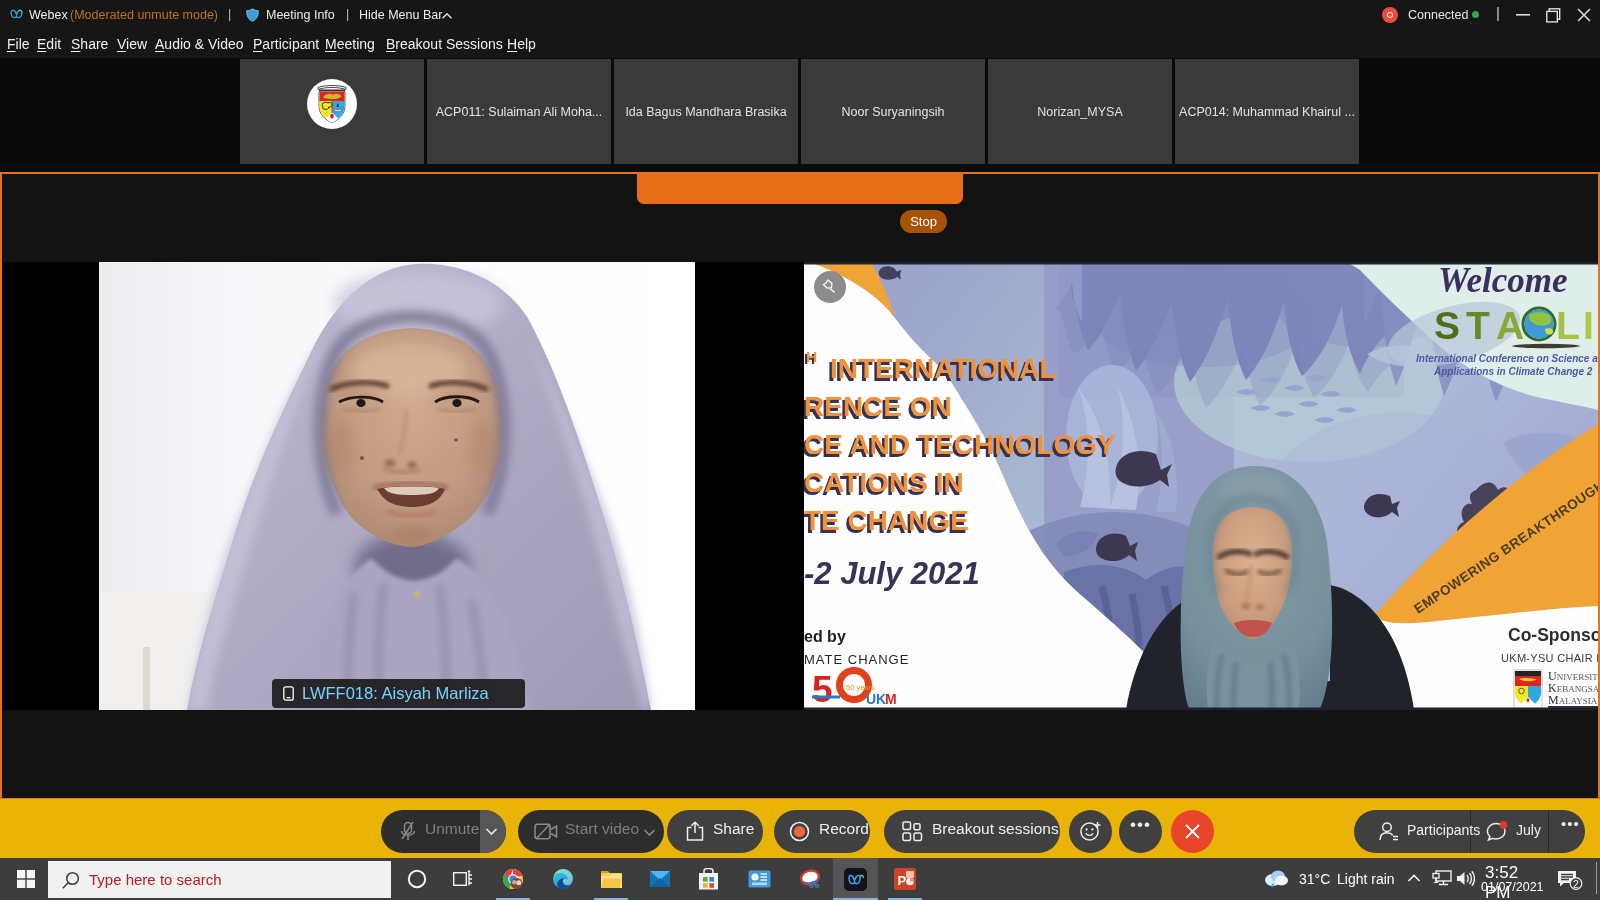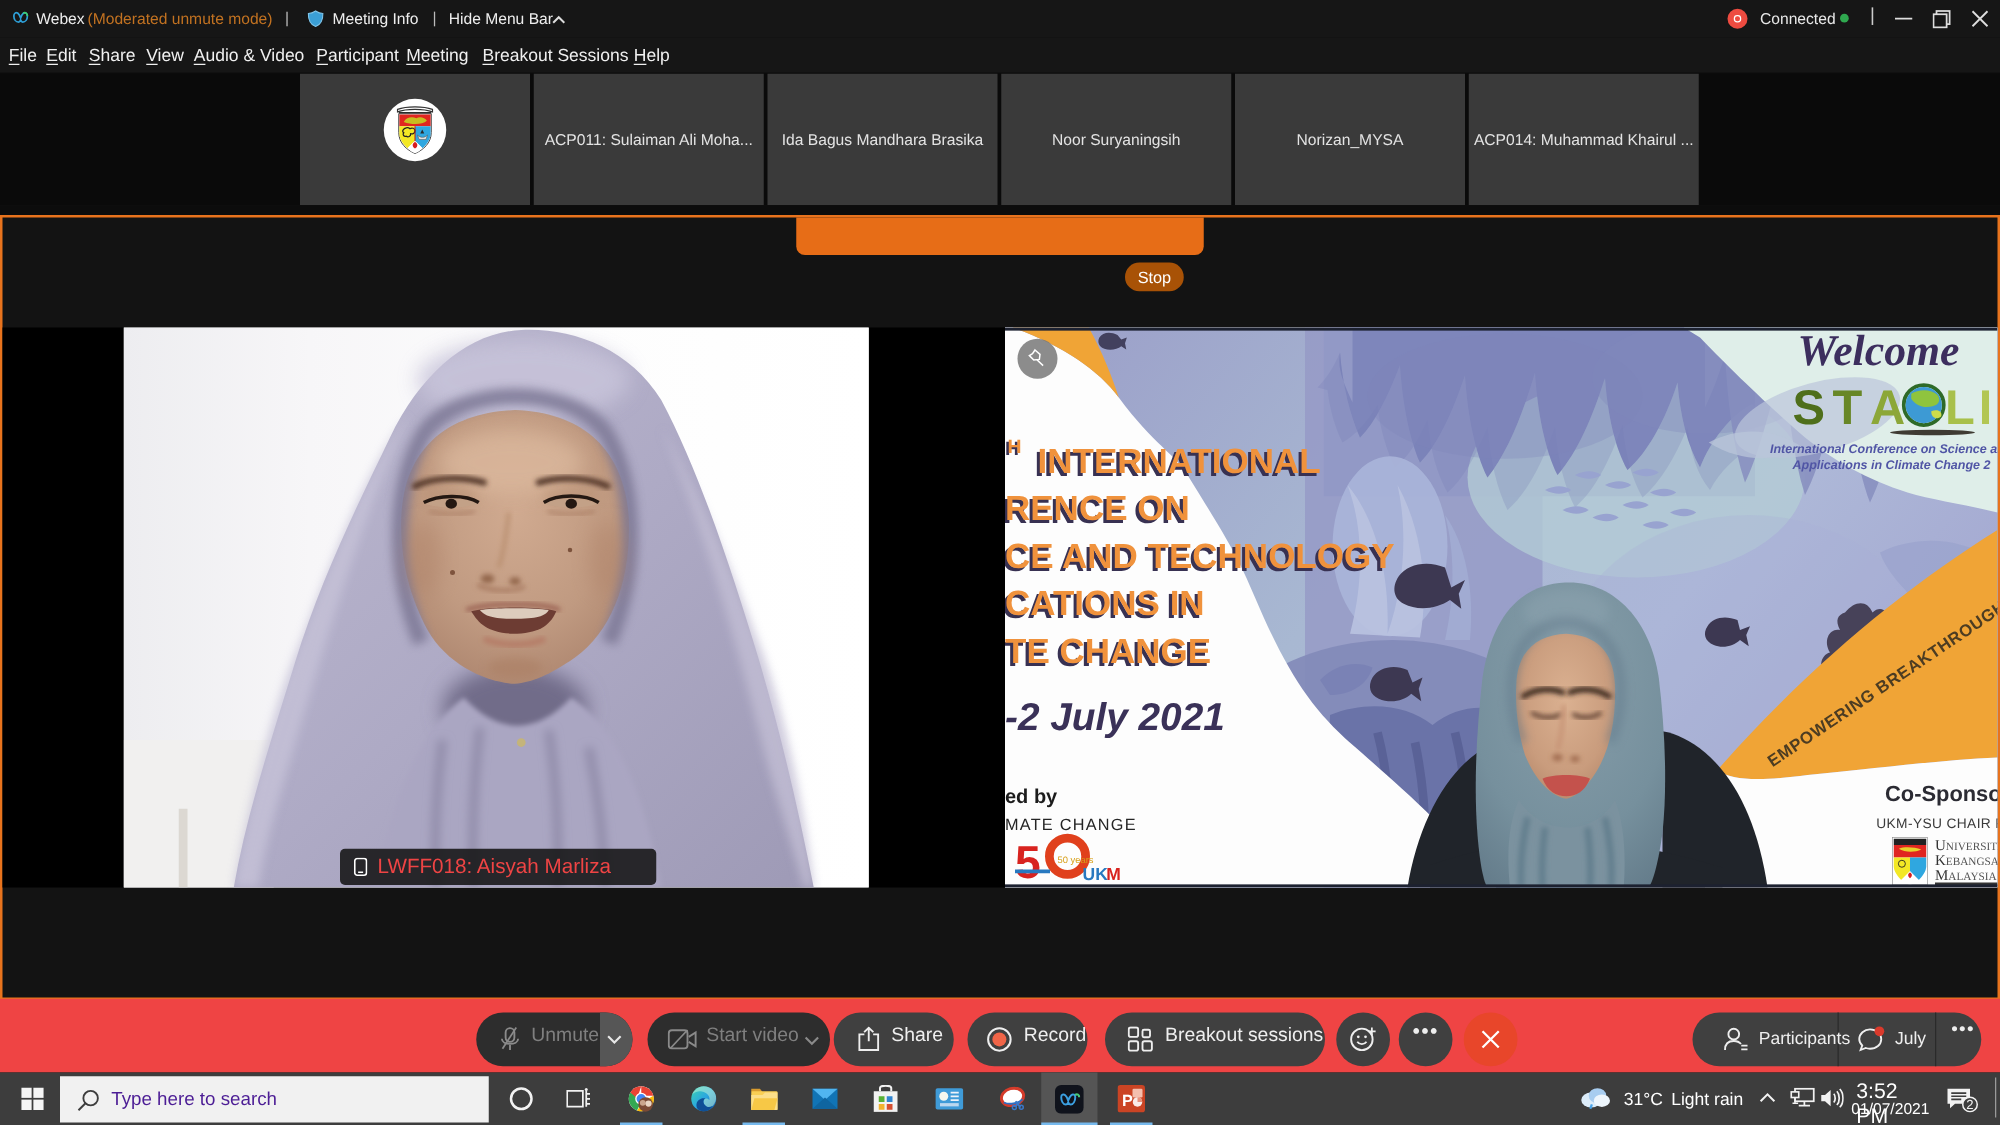--- a/index.html
+++ b/index.html
@@ -18,31 +18,31 @@
   #stage{left:0;top:165px;width:1600px;height:634px;background:#0c0c0c;}
   #stageframe{left:0;top:172px;width:1596px;height:624px;border:2px solid #e8731d;background:#131313;}
   #banner{left:637px;top:174px;width:326px;height:30px;background:#e76d17;border-radius:0 0 7px 7px;
     color:#fff;font-size:12px;line-height:30px;}
   #stopbtn{position:absolute;right:16px;top:4px;width:47px;height:23px;background:#a85206;border-radius:12px;
     text-align:center;line-height:23px;font-size:13px;margin-top:32px;}
   
   #vidL{left:99px;top:262px;width:596px;height:448px;background:#f7f7f7;}
   #vidR{left:804px;top:262px;width:794px;height:448px;background:#fff;}
   #nameL{left:272px;top:679px;width:253px;height:29px;background:rgba(20,20,20,.88);border-radius:4px;
-    color:#ef4444;font-size:16.5px;line-height:29px;}
+    color:#7dd3fc;font-size:16.5px;line-height:29px;}
   #pinbtn{left:814px;top:271px;width:32px;height:32px;border-radius:16px;background:rgba(120,120,120,.85);}
   
-  #toolbar{left:0;top:799px;width:1600px;height:59px;background:#ef4444;}
+  #toolbar{left:0;top:799px;width:1600px;height:59px;background:#eab308;}
   .pill{position:absolute;top:11px;height:43px;border-radius:21.5px;background:#404040;color:#efefef;
     font-size:15.5px;display:flex;align-items:center;justify-content:center;white-space:nowrap;}
   .pilldark{background:#2d2d2d;color:#7f7f7f;}
   .cir{position:absolute;top:11px;width:43px;height:43px;border-radius:50%;background:#404040;}
   
   #taskbar{left:0;top:858px;width:1600px;height:42px;background:#3d3d3d;}
-  #searchbox{position:absolute;left:48px;top:3px;width:343px;height:37px;background:#f1f1f1;color:#4c1d95;
+  #searchbox{position:absolute;left:48px;top:3px;width:343px;height:37px;background:#f1f1f1;color:#b91c1c;
     font-size:15px;}
   .tbtxt{color:#fff;font-size:15px;}
 </style>
 </head>
 <body>
 <div class="abs" id="titlebar">
   <svg class="abs" style="left:10px;top:9px" width="13" height="13" viewBox="0 0 24 24">
     <path d="M2 7 C2 3 5 1 8 3 C10 4.5 11 7 12 10 C13 7 14 4.5 16 3 C19 1 22 3 22 7 C22 12 19 16 15 16 C13.5 16 12.7 14.8 12 13 C11.3 14.8 10.5 16 9 16 C5 16 2 12 2 7 Z" fill="none" stroke="#2ea0d8" stroke-width="2.6"></path>
     <path d="M16 3 C19 1 22 3 22 7" fill="none" stroke="#3ecf6e" stroke-width="2.6"></path>
   </svg>

